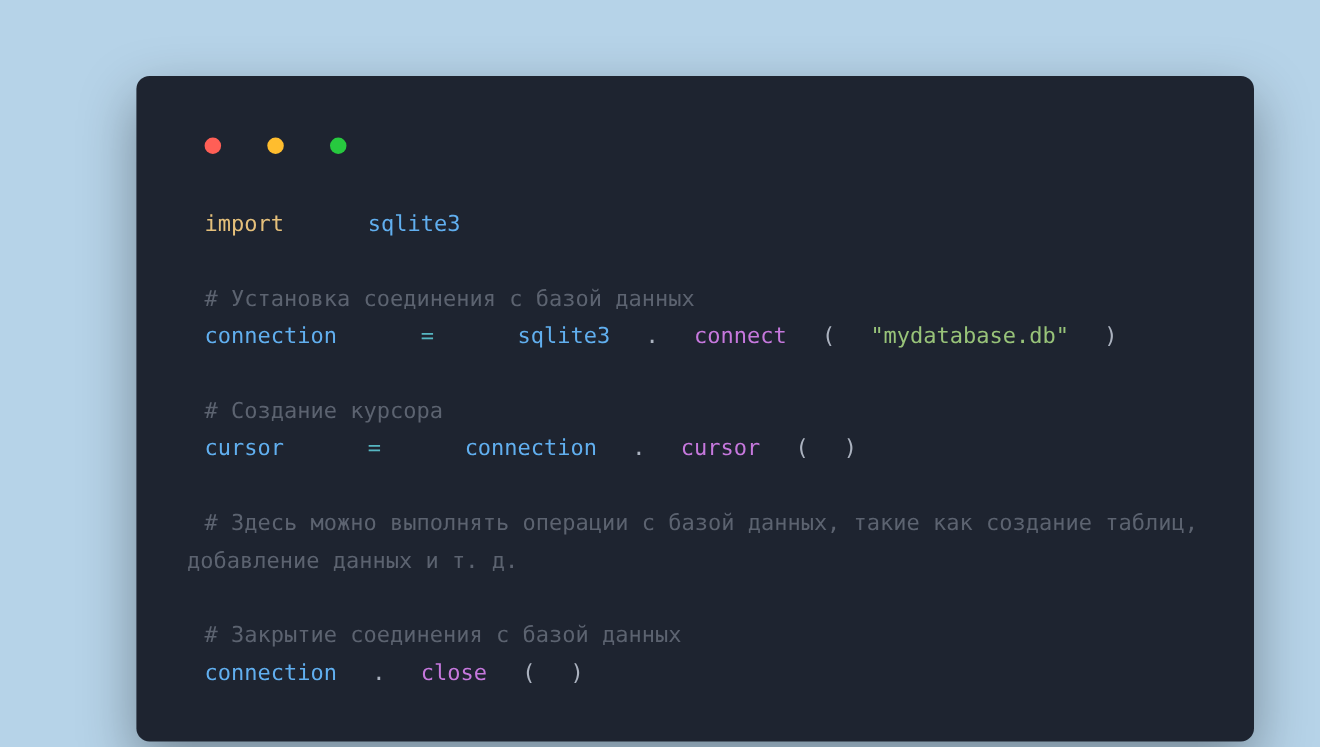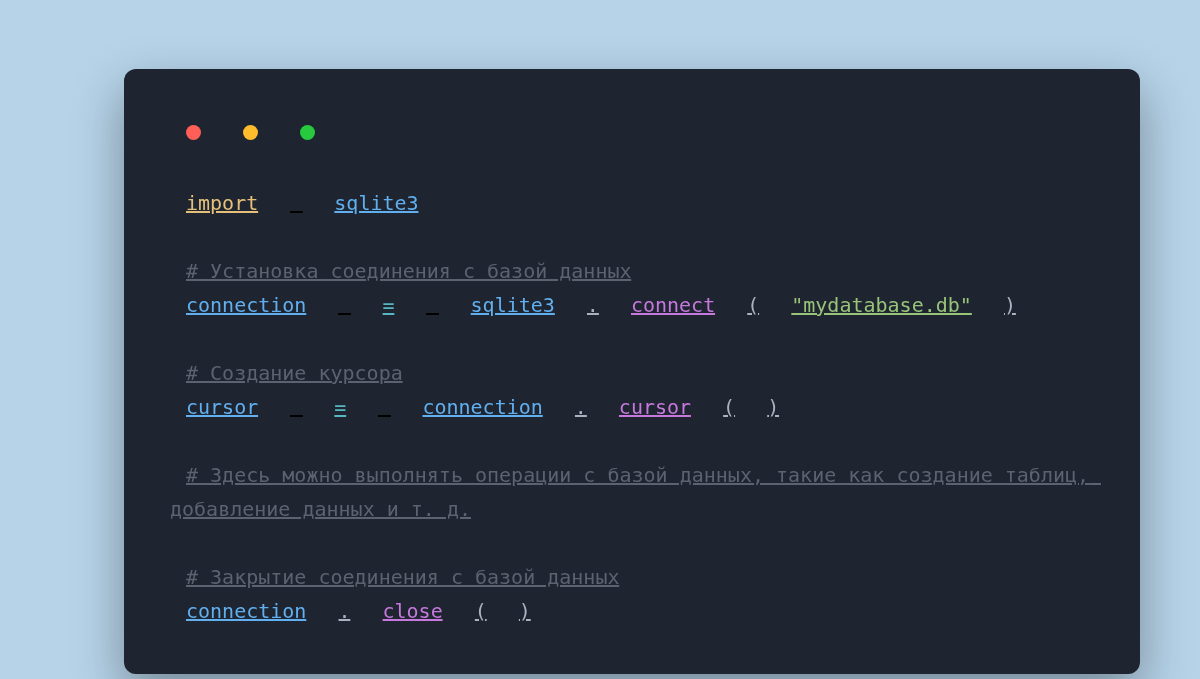--- a/index.html
+++ b/index.html
@@ -1,19 +1,18 @@
 <!DOCTYPE html>
 <html><head>
   <meta charset="utf-8">
   <style>
     * {
       margin: 16px;
       padding: 0;
       box-sizing: border-box;
-      text-decoration: underline;
     }
     body {
       background: #b6d3e8;
       width: 1200px;
       height: 679px;
       display: flex;
       align-items: center;
       justify-content: center;
       font-family: 'Menlo', 'Monaco', 'Consolas', monospace;
     }

